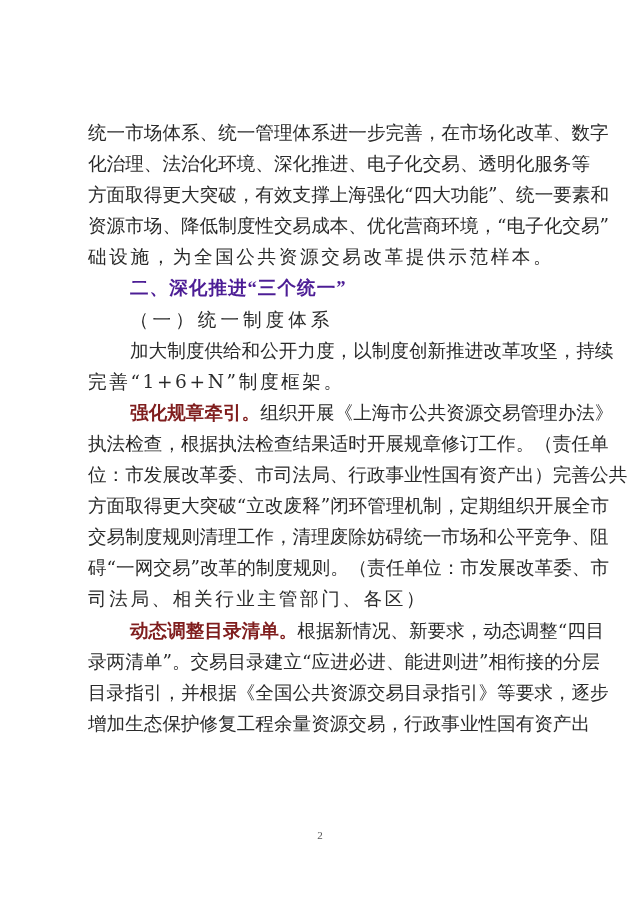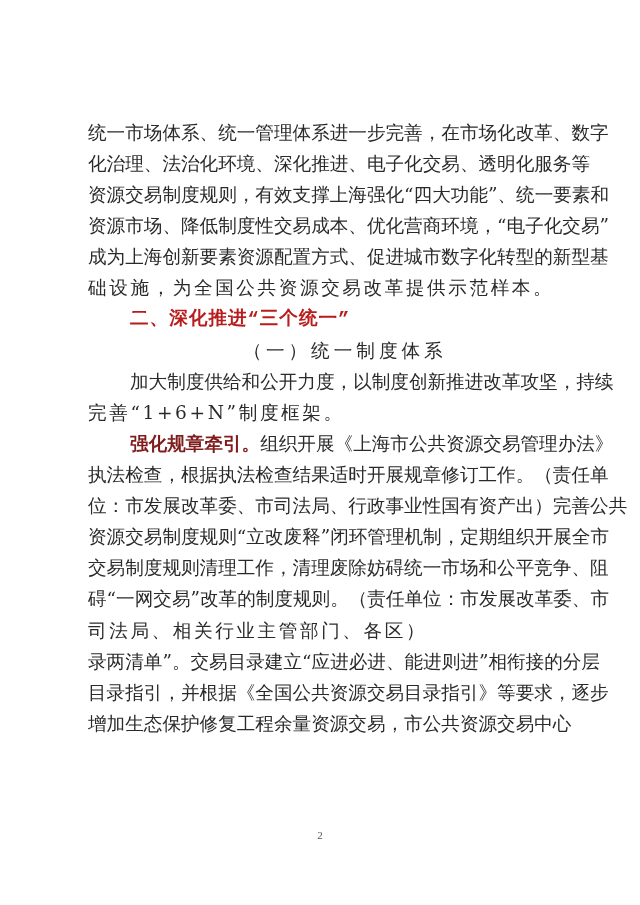--- a/index.html
+++ b/index.html
@@ -35,26 +35,26 @@
       letter-spacing: 2.6px;
       overflow: visible;
     }
     .line.justify {
       text-align: justify;
       text-align-last: justify;
       letter-spacing: 0;
     }
     .indent { padding-left: 42px; }
     .heading-1 {
-      font-family: Liberation Mono, monospace;
+      font-family: Liberation Serif, serif;
       font-weight: bold;
-      color: #b91c1c;
+      color: #4c1d95;
       letter-spacing: 1px;
     }
-    .heading-2 { letter-spacing: 4px; text-align: center; }
+    .heading-2 { letter-spacing: 4px; }
     .bold-lead {
       font-weight: bold;
       color: #7f1d1d;
     }
     .page-number {
       position: absolute;
       left: 0;
       width: 640px;
       top: 829px;
       text-align: center;
@@ -64,40 +64,40 @@
     }
   </style>
 </head>
 <body>
 
 <div class="page">
   <div class="body-text">
 
     <div class="line justify">统一市场体系、统一管理体系进一步完善，在市场化改革、数字</div>
     <div class="line justify">化治理、法治化环境、深化推进、电子化交易、透明化服务等</div>
-    <div class="line justify">资源交易制度规则，有效支撑上海强化“四大功能”、统一要素和</div>
+    <div class="line justify">方面取得更大突破，有效支撑上海强化“四大功能”、统一要素和</div>
     <div class="line justify">资源市场、降低制度性交易成本、优化营商环境，“电子化交易”</div>
-    <div class="line justify">成为上海创新要素资源配置方式、促进城市数字化转型的新型基</div>
     <div class="line">础设施，为全国公共资源交易改革提供示范样本。</div>
 
     <div class="line indent heading-1">二、深化推进“三个统一”</div>
 
     <div class="line indent heading-2">（一）统一制度体系</div>
 
     <div class="line indent justify">加大制度供给和公开力度，以制度创新推进改革攻坚，持续</div>
     <div class="line">完善“1+6+N”制度框架。</div>
 
     <div class="line indent justify"><span class="bold-lead">强化规章牵引。</span><span>组织开展《上海市公共资源交易管理办法》</span></div>
     <div class="line justify">执法检查，根据执法检查结果适时开展规章修订工作。（责任单</div>
     <div class="line justify">位：市发展改革委、市司法局、行政事业性国有资产出）完善公共</div>
-    <div class="line justify">资源交易制度规则“立改废释”闭环管理机制，定期组织开展全市</div>
+    <div class="line justify">方面取得更大突破“立改废释”闭环管理机制，定期组织开展全市</div>
     <div class="line justify">交易制度规则清理工作，清理废除妨碍统一市场和公平竞争、阻</div>
     <div class="line justify">碍“一网交易”改革的制度规则。（责任单位：市发展改革委、市</div>
     <div class="line">司法局、相关行业主管部门、各区）</div>
 
+    <div class="line indent justify"><span class="bold-lead">动态调整目录清单。</span><span>根据新情况、新要求，动态调整“四目</span></div>
     <div class="line justify">录两清单”。交易目录建立“应进必进、能进则进”相衔接的分层</div>
     <div class="line justify">目录指引，并根据《全国公共资源交易目录指引》等要求，逐步</div>
-    <div class="line justify">增加生态保护修复工程余量资源交易，市公共资源交易中心</div>
+    <div class="line justify">增加生态保护修复工程余量资源交易，行政事业性国有资产出</div>
 
   </div>
 
   <div class="page-number">2</div>
 </div>
 
 </body></html>

